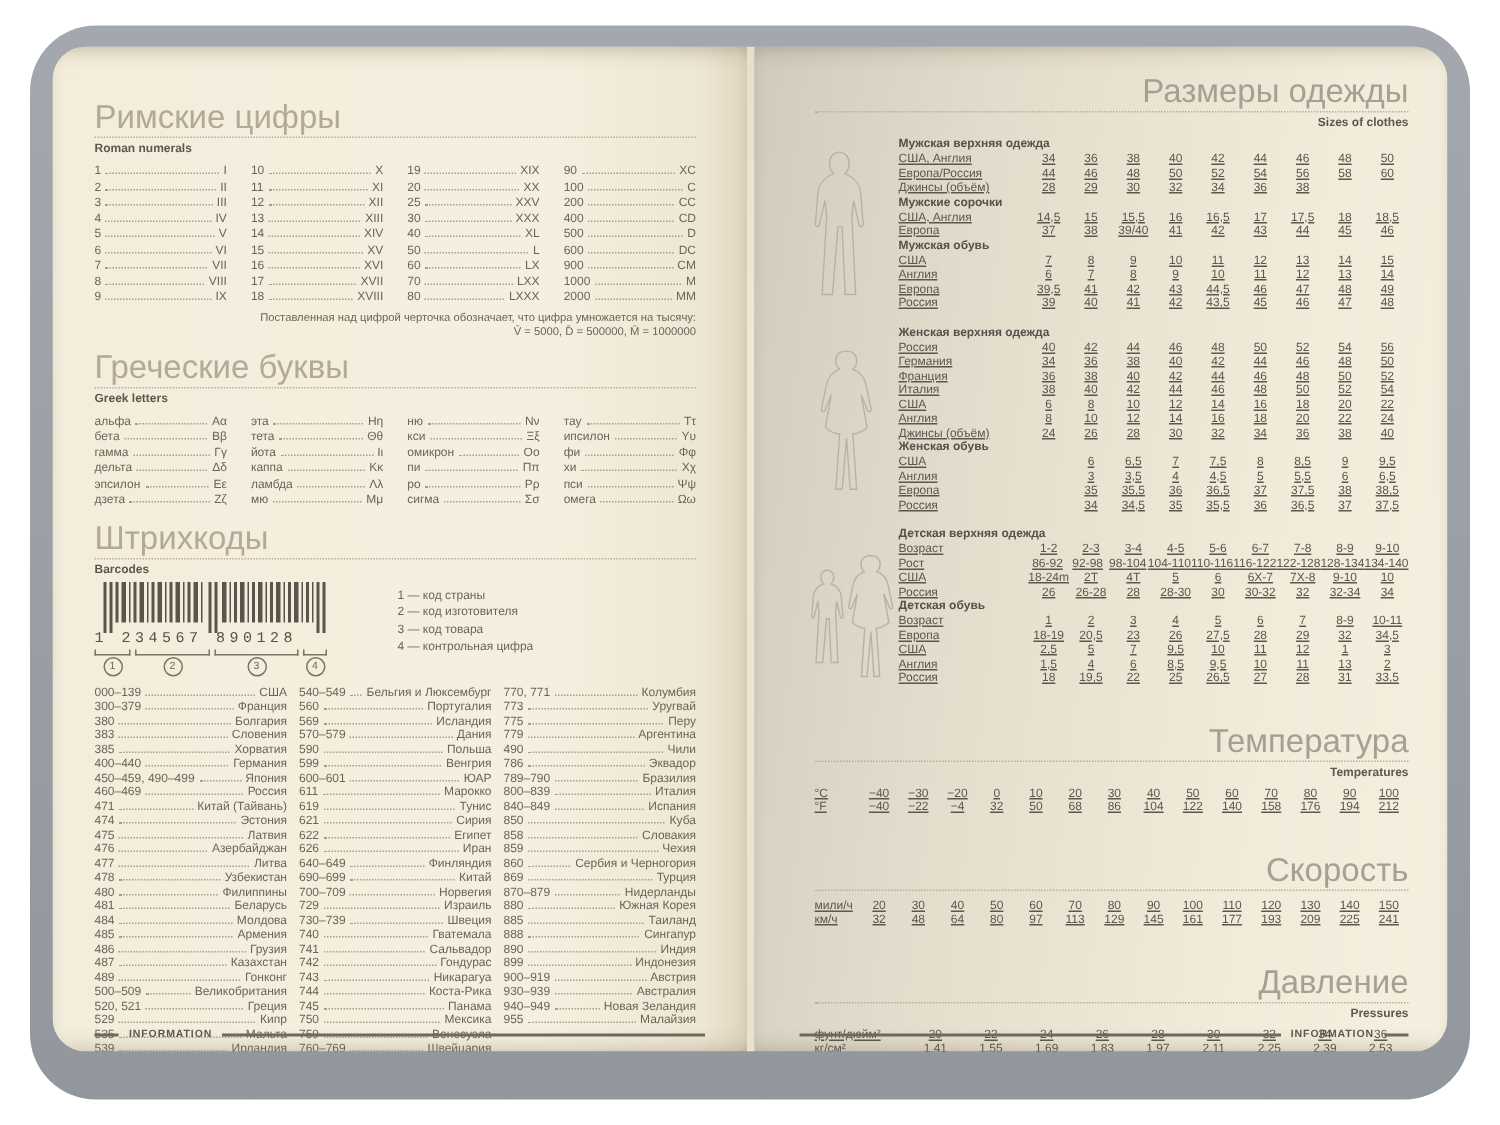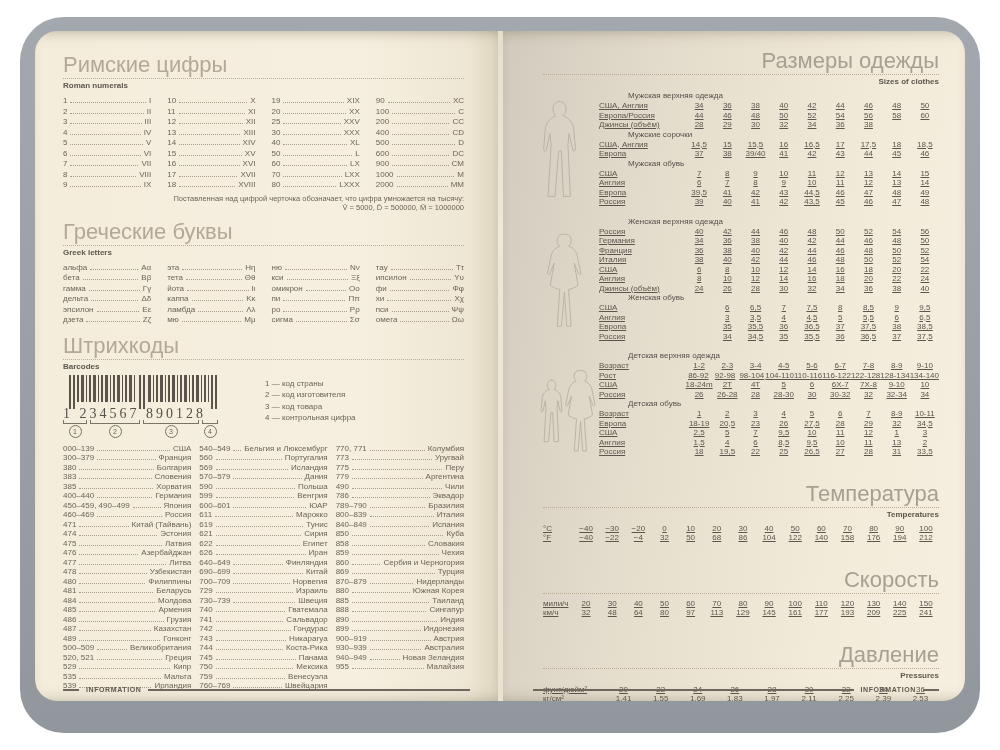--- a/index.html
+++ b/index.html
@@ -45,29 +45,29 @@
   .ra{text-align:right;}
 
   
   .lrow{display:flex;align-items:baseline;font-size:8px;line-height:10.5px;white-space:nowrap;color:#6c6457;}
   .lrow .dots{flex:1;border-bottom:1px dotted #a89d8a;margin:0 3px 2px;min-width:6px;}
   .grid4{display:grid;grid-template-columns:repeat(4,1fr);column-gap:16px;margin-top:6px;}
   .greek .lrow{line-height:10.5px;}
   .note{margin-top:3px;text-align:right;font-size:7.5px;line-height:9px;color:#6c6457;}
 
   .lsec{margin-top:8px;}
-  .lsec.first{margin-top:4px;}
+  .lsec.first{margin-top:17px;}
 
   
   .bc-flex{display:flex;margin-top:4px;}
   .bc{width:178px;}
   .bc-bars{display:block;width:160px;height:34px;}
   .bc-digits{
-    font-family:Liberation Serif, serif;
-    font-size:14px;line-height:10px;letter-spacing:3px;color:#55504a;margin-top:0px;white-space:nowrap;
+    font-family:Liberation Mono, monospace;
+    font-size:10px;line-height:10px;letter-spacing:3px;color:#55504a;margin-top:0px;white-space:nowrap;
   }
   .bc-brackets{display:flex;margin-top:1px;}
   .bracket{display:flex;flex-direction:column;align-items:center;margin-right:3px;}
   .bracket:nth-child(1){width:24px;}
   .bracket:nth-child(2){width:50px;}
   .bracket:nth-child(3){width:56px;}
   .bracket:nth-child(4){width:16px;}
   .bracket .arm{width:100%;height:4px;border:1px solid #7b7466;border-top:none;box-sizing:border-box;}
   .bracket .circ{
     width:11px;height:11px;border:1px solid #7b7466;border-radius:50%;
@@ -75,21 +75,21 @@
   }
   .bc-legend{margin:3px 0 0 24px;font-size:8px;line-height:11.5px;color:#6c6457;}
 
   .countries{display:grid;grid-template-columns:1fr 1fr 1fr;column-gap:8px;margin-top:6px;}
   .countries .lrow{line-height:9.5px;}
 
   
   .sizes-wrap{position:relative;margin-top:5px;}
   .sizes-tables{margin-left:56px;}
   .sblock{margin-bottom:10px;}
-  .gtitle{font-weight:normal;font-size:8px;line-height:10px;color:#55504a;margin-left:29px;}
+  .gtitle{font-weight:bold;font-size:8px;line-height:10px;color:#55504a;}
   .srow{display:flex;font-size:8px;line-height:9.5px;color:#5c564d;text-decoration:underline;}
   .srow .lbl{width:86px;flex:none;}
   .cells{flex:1;display:grid;}
   .c9{grid-template-columns:repeat(9,1fr);}
   .c14{grid-template-columns:repeat(14,1fr);}
   .cell{text-align:center;white-space:nowrap;}
   .sil{position:absolute;}
   .sil path{fill:none;stroke:#b8b2a5;stroke-width:1;}
   .sil-man{left:-12px;top:8px;width:58px;height:108px;}
   .sil-woman{left:-8px;top:140px;width:56px;height:104px;}

